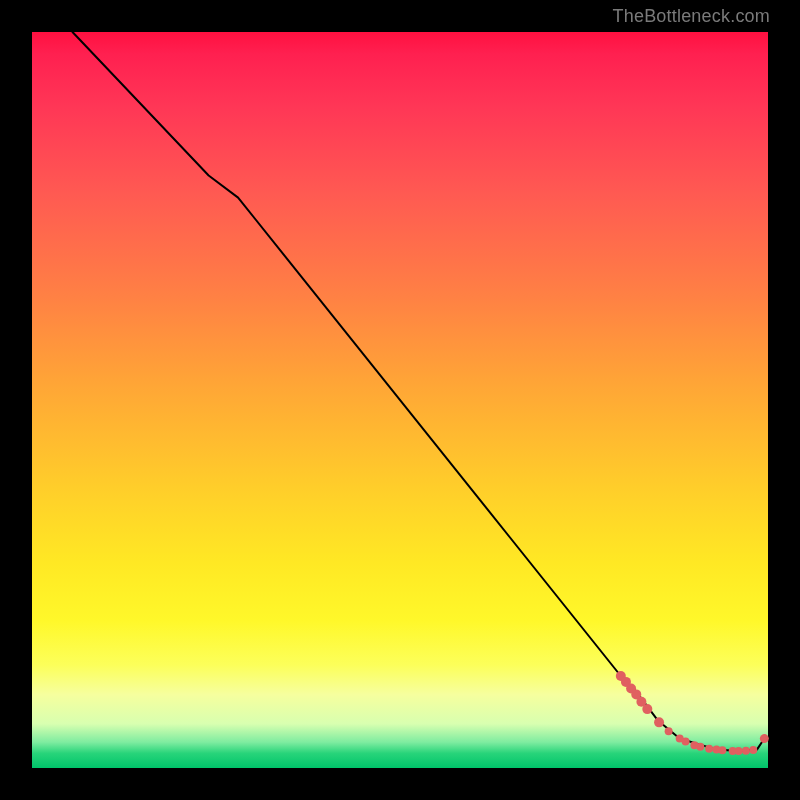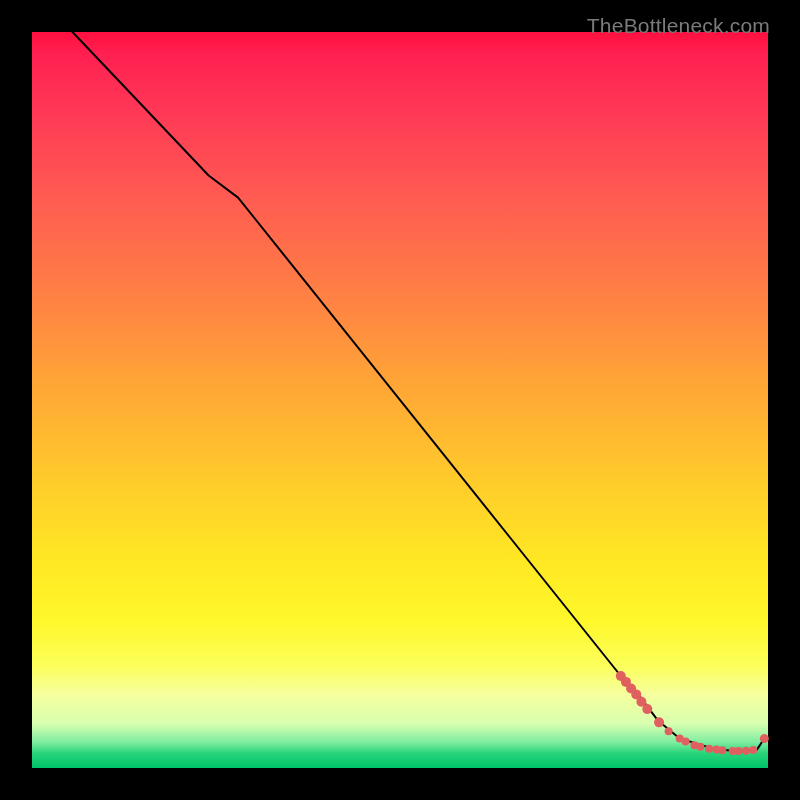--- a/index.html
+++ b/index.html
@@ -41,24 +41,23 @@
       #7eeca0 96.5%,
       #28d47a 98%,
       #00c46a 100%
     );
   }
   .attribution {
     position: absolute;
     top: 6px;
     right: 30px;
     color: #7a7a7a;
-    font-size: 21px;
+    font-size: 18px;
     font-weight: 500;
     letter-spacing: 0.2px;
-    margin-top: 8px;
   }
   svg.overlay {
     position: absolute;
     left: 32px;
     top: 32px;
     width: 736px;
     height: 736px;
     overflow: visible;
   }
 </style>

